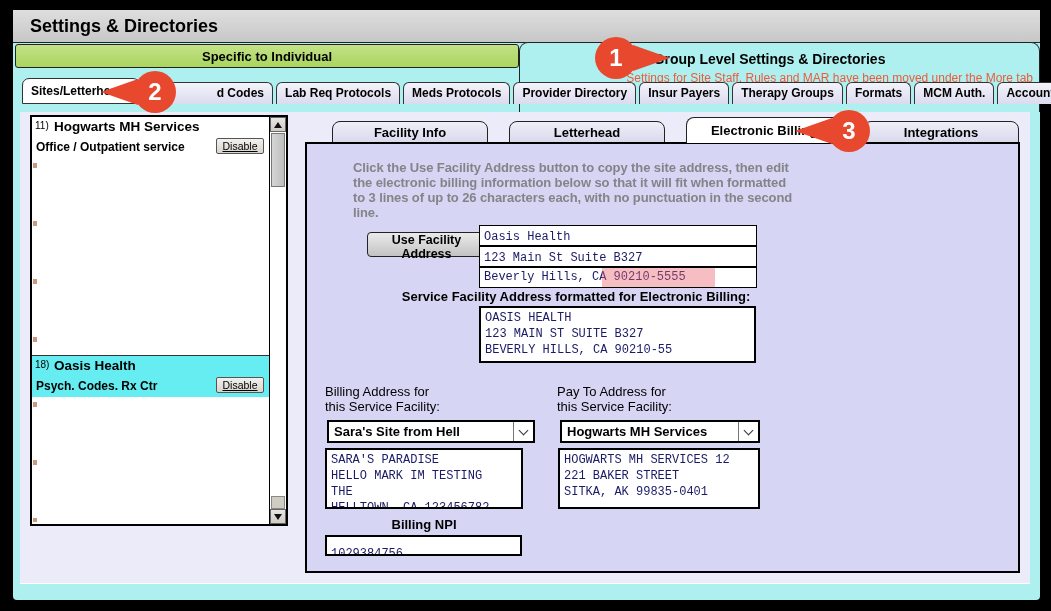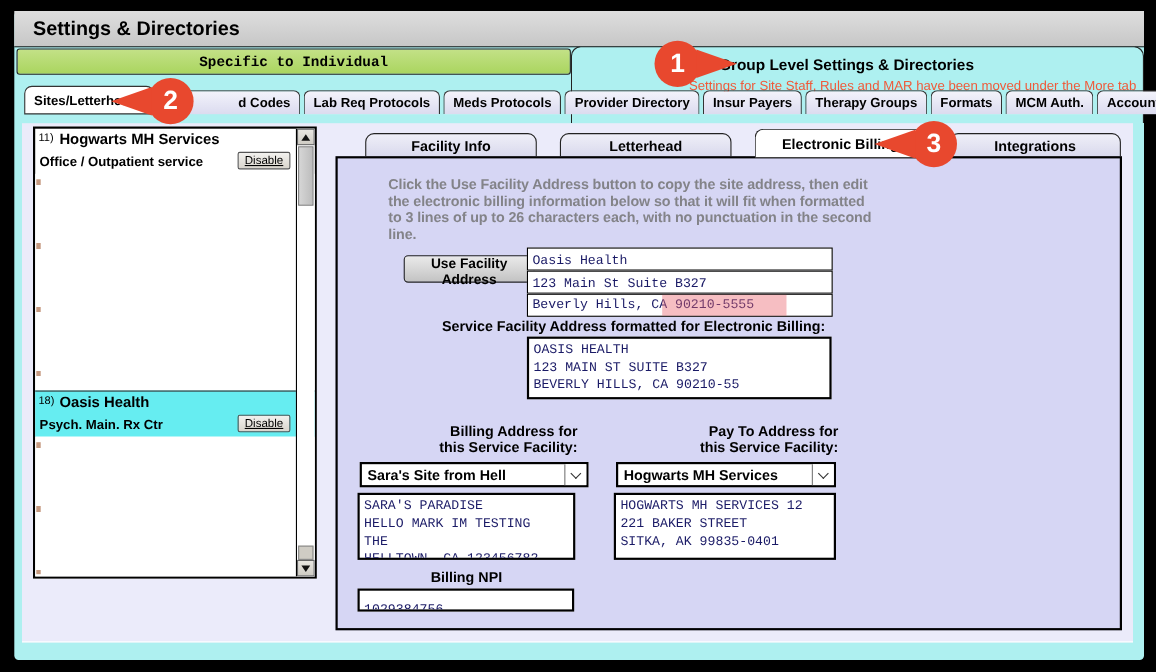--- a/index.html
+++ b/index.html
@@ -19,21 +19,21 @@
   }
   .titlebar .t{
     position:absolute;left:17px;top:6px;font-size:18px;font-weight:bold;color:#000;
   }
   
   .green-tab{
     position:absolute;left:2px;top:34px;width:504px;height:24px;
     background:linear-gradient(#c3e187,#aad55f);
     border:1px solid #222;border-radius:3px;box-sizing:border-box;
     display:flex;align-items:center;justify-content:center;
-    font-size:13px;font-weight:bold;color:#000;font-family:Liberation Mono, monospace;
+    font-size:13px;font-weight:bold;color:#000;
   }
   .cyan-tab{
     position:absolute;left:506px;top:32px;right:0;height:70px;
     background:#aef0f0;border:1px solid #222;border-bottom:none;
     border-radius:9px 9px 0 0;box-sizing:border-box;
   }
   .cyan-tab .gt{
     position:absolute;left:0;right:20px;top:8px;text-align:center;
     font-size:14px;font-weight:bold;color:#000;
   }
@@ -130,21 +130,21 @@
   }
   .flabel{
     position:absolute;left:80px;top:145px;width:378px;text-align:center;
     font-size:13px;font-weight:bold;color:#000;
   }
   .ftext{
     position:absolute;left:172px;top:162px;width:277px;height:57px;background:#fff;
     border:2px solid #000;box-sizing:border-box;resize:none;overflow:hidden;
     padding:2px 0 0 4px;line-height:16px;
   }
-  .col-label{position:absolute;top:240px;text-align:right;font-size:13px;font-weight:bold;color:#000;line-height:15px;}
+  .col-label{position:absolute;top:240px;text-align:left;font-size:13px;font-weight:normal;color:#000;line-height:15px;}
   .col-label.l{left:18px;width:200px;}
   .col-label.r{left:250px;width:205px;}
   .dropdown{
     position:absolute;top:276px;height:23px;background:#fff;border:2px solid #000;
     box-sizing:border-box;display:flex;align-items:center;
   }
   .dropdown.l{left:20px;width:208px;}
   .dropdown.r{left:253px;width:200px;}
   .dropdown .dval{flex:1;font-size:13px;font-weight:bold;color:#000;padding-left:5px;white-space:nowrap;overflow:hidden;}
   .dropdown .dbtn{
@@ -212,21 +212,21 @@
       <span class="nm">Hogwarts MH Services</span>
       <span class="typ">Office / Outpatient service</span>
       <button class="disable">Disable</button>
     </div>
     <div class="site-body">
         <div class="marks"></div>
       </div>
     <div class="site-head sel hdr2">
       <span class="num">18)</span>
       <span class="nm">Oasis Health</span>
-      <span class="typ">Psych. Main. Rx Ctr</span>
+      <span class="typ">Psych. Codes. Rx Ctr</span>
       <button class="disable">Disable</button>
     </div>
     <div class="site-body last">
         <div class="marks"></div>
       </div>
     <div class="vscroll">
       <div class="sbtn">
           <div class="tri-up"></div>
         </div>
       <div class="sthumb"></div>

